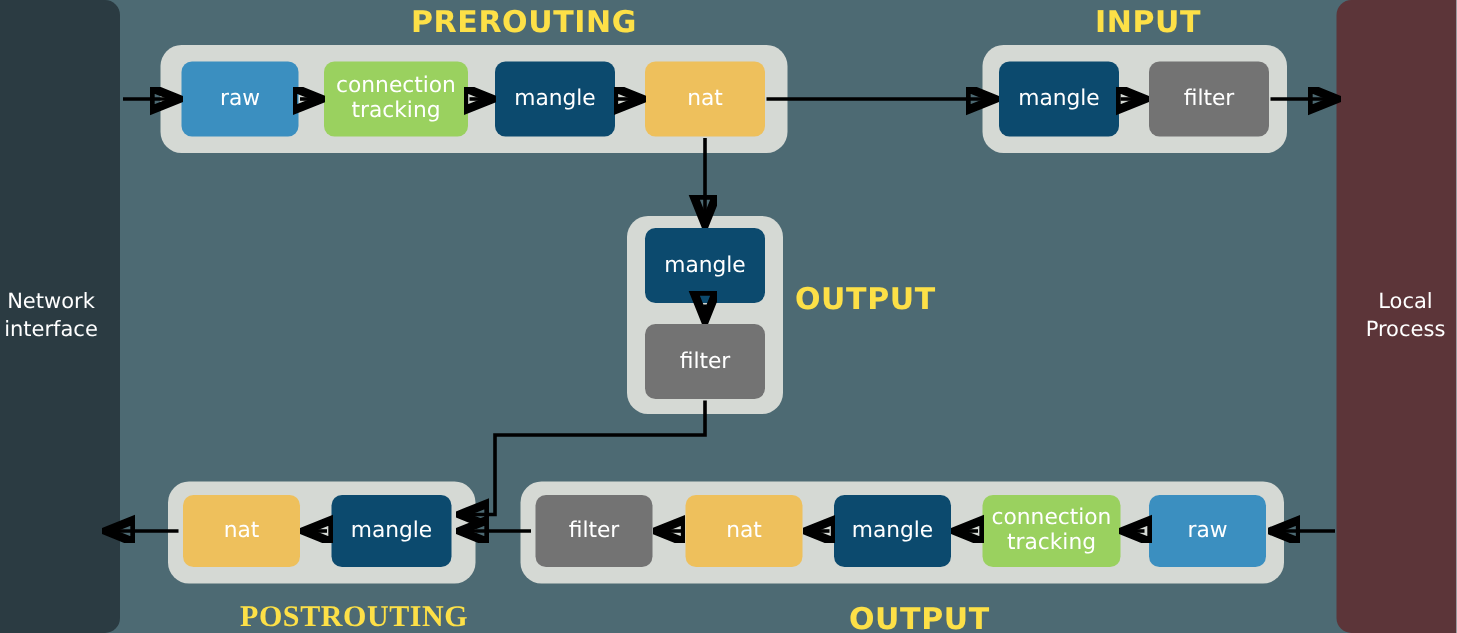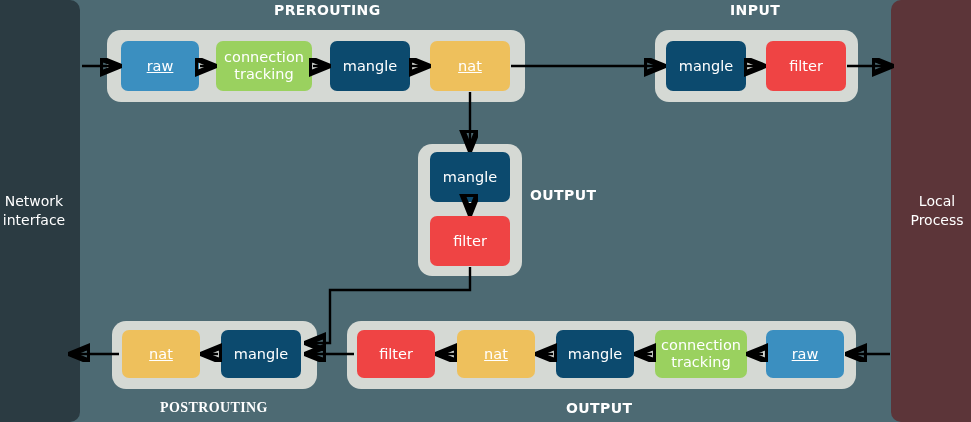--- a/index.html
+++ b/index.html
@@ -57,32 +57,32 @@
     display: flex;
     align-items: center;
     justify-content: center;
     text-align: center;
     color: #ffffff;
     font-size: 14.5px;
     line-height: 1.15;
     border-radius: 7px;
     box-sizing: border-box;
   }
-  .c-raw    { background: #3b8fc0; text-decoration: underline; }
+  .c-raw    { background: #3b8fc0; }
   .c-ct     { background: #9ad15f; }
   .c-mangle { background: #0c4a6e; }
-  .c-nat    { background: #eec05c; text-decoration: underline; }
-  .c-filter { background: #ef4444; }
+  .c-nat    { background: #eec05c; }
+  .c-filter { background: #737373; }
 
   
   .chain-label {
     position: absolute;
-    color: #ffffff;
+    color: #fde047;
     font-family: "DejaVu Sans", "Liberation Sans", sans-serif;
-    font-size: 14px;
+    font-size: 20px;
     font-weight: bold;
     letter-spacing: 0.4px;
     white-space: nowrap;
   }
 
   
   #wires {
     position: absolute;
     left: 0;
     top: 0;

